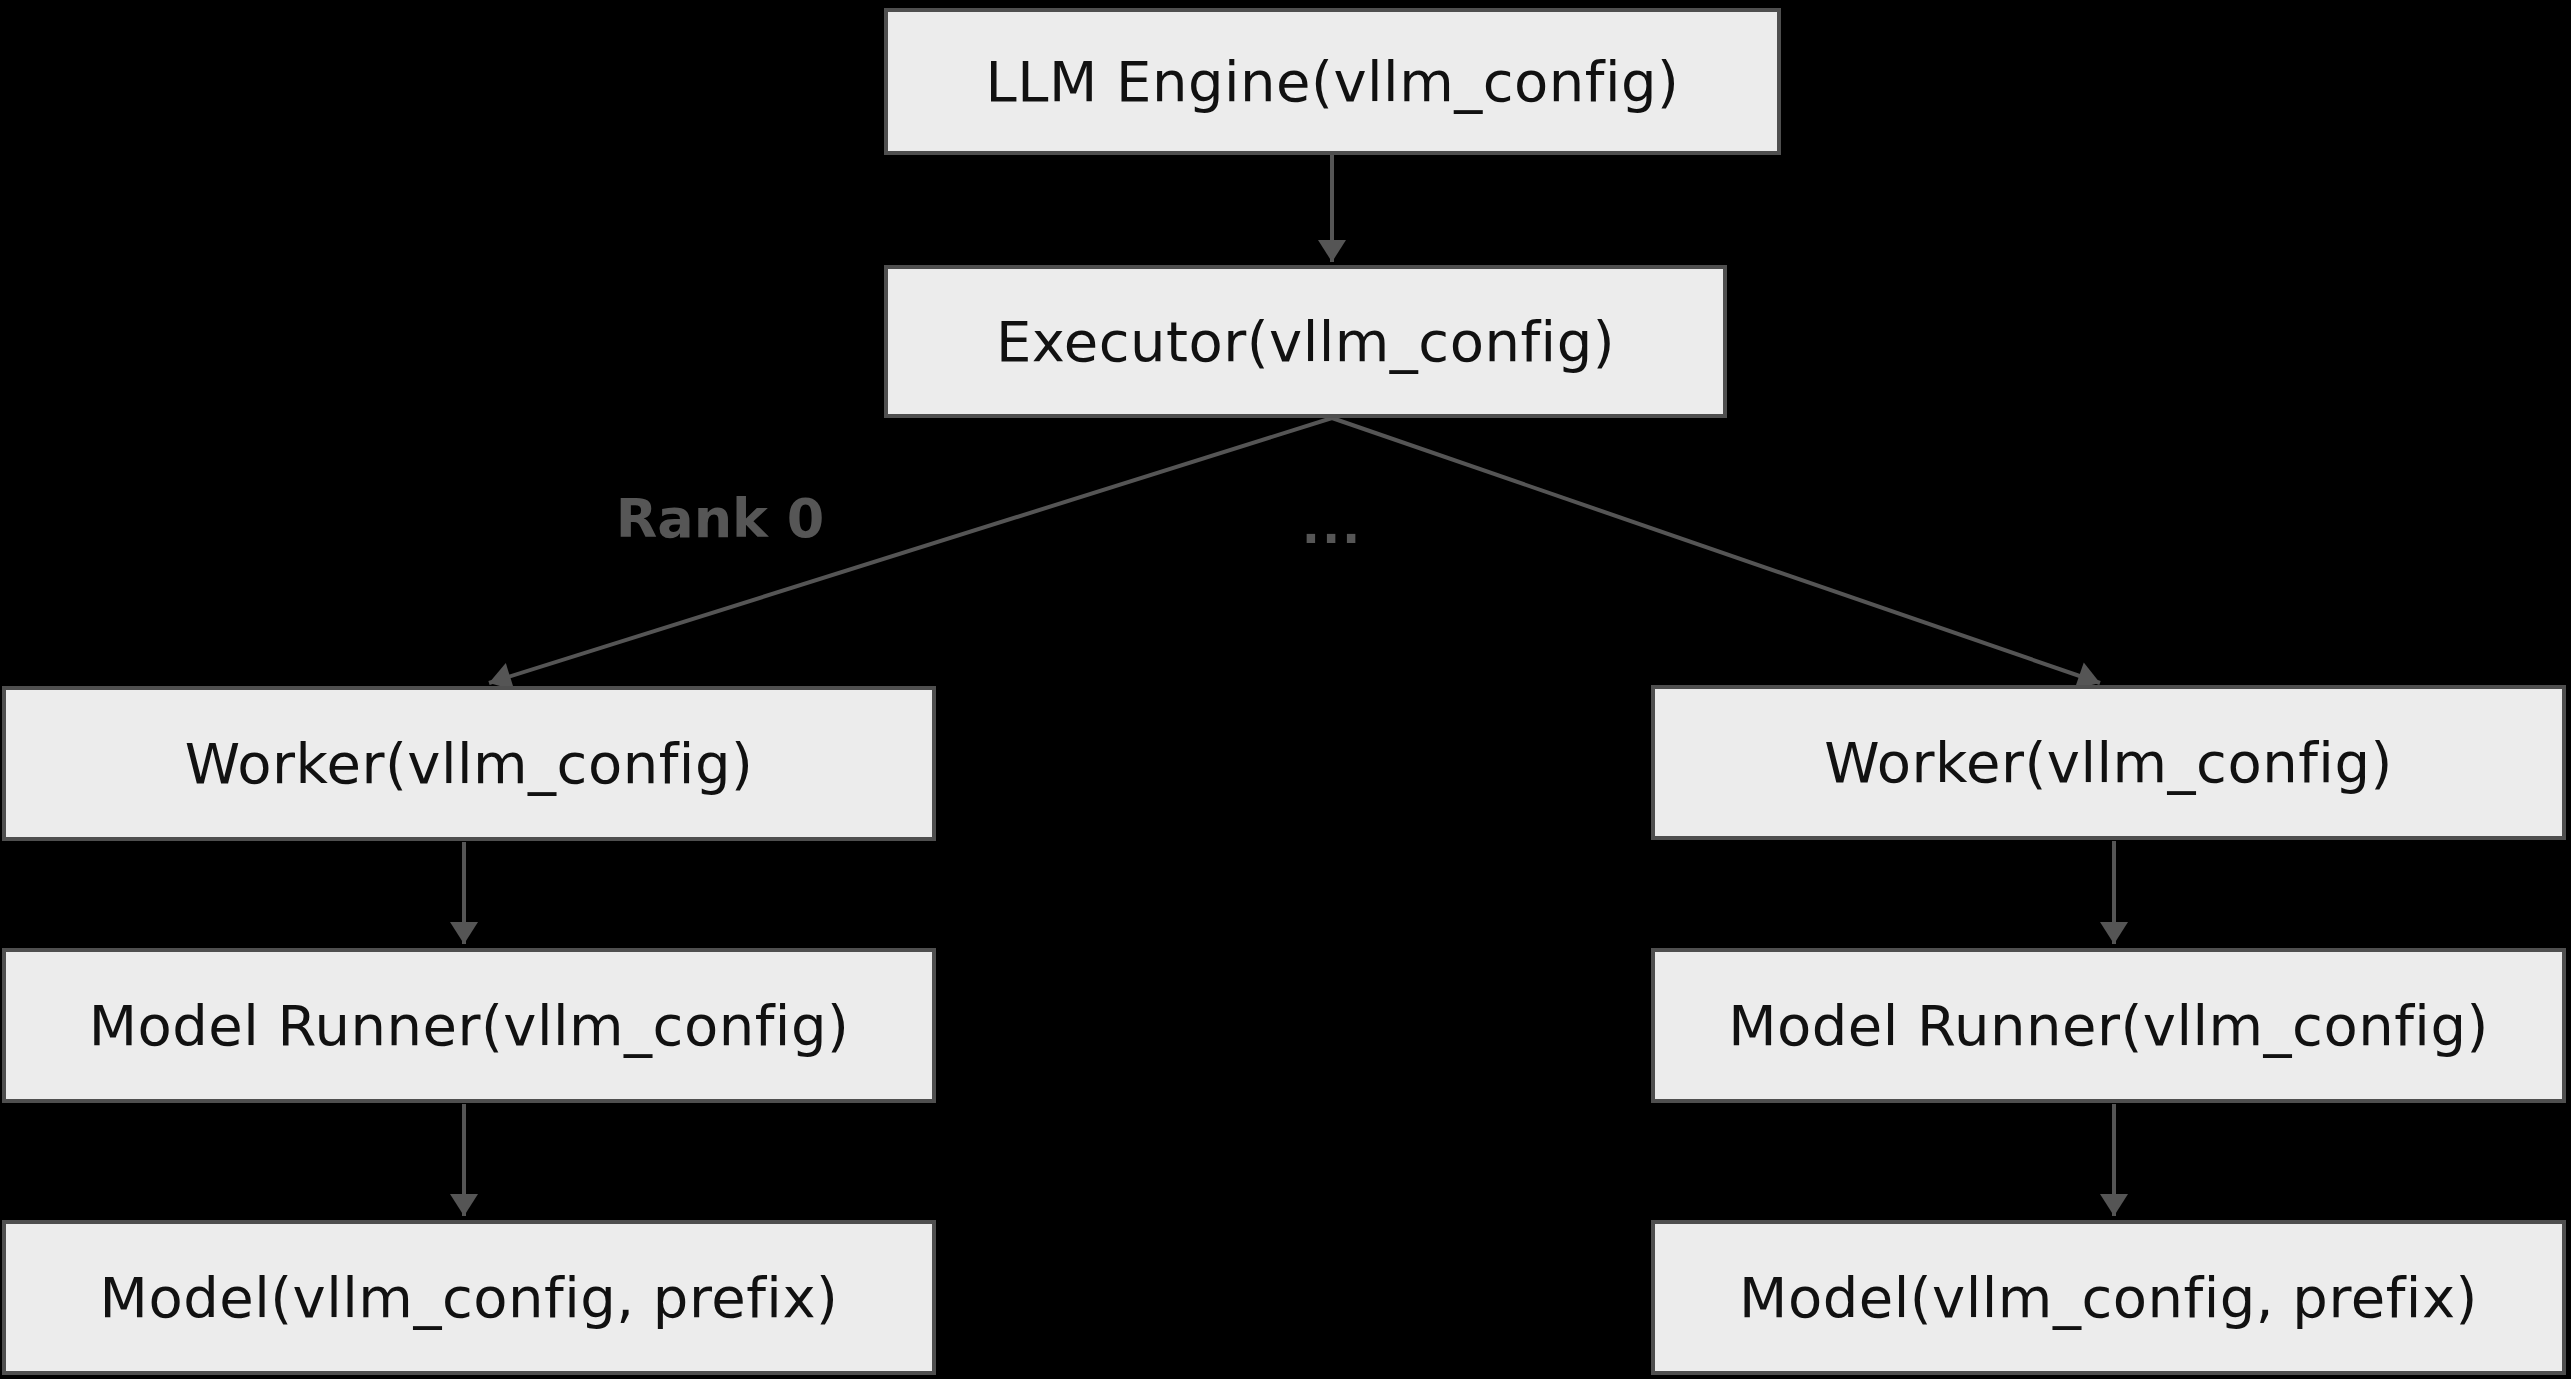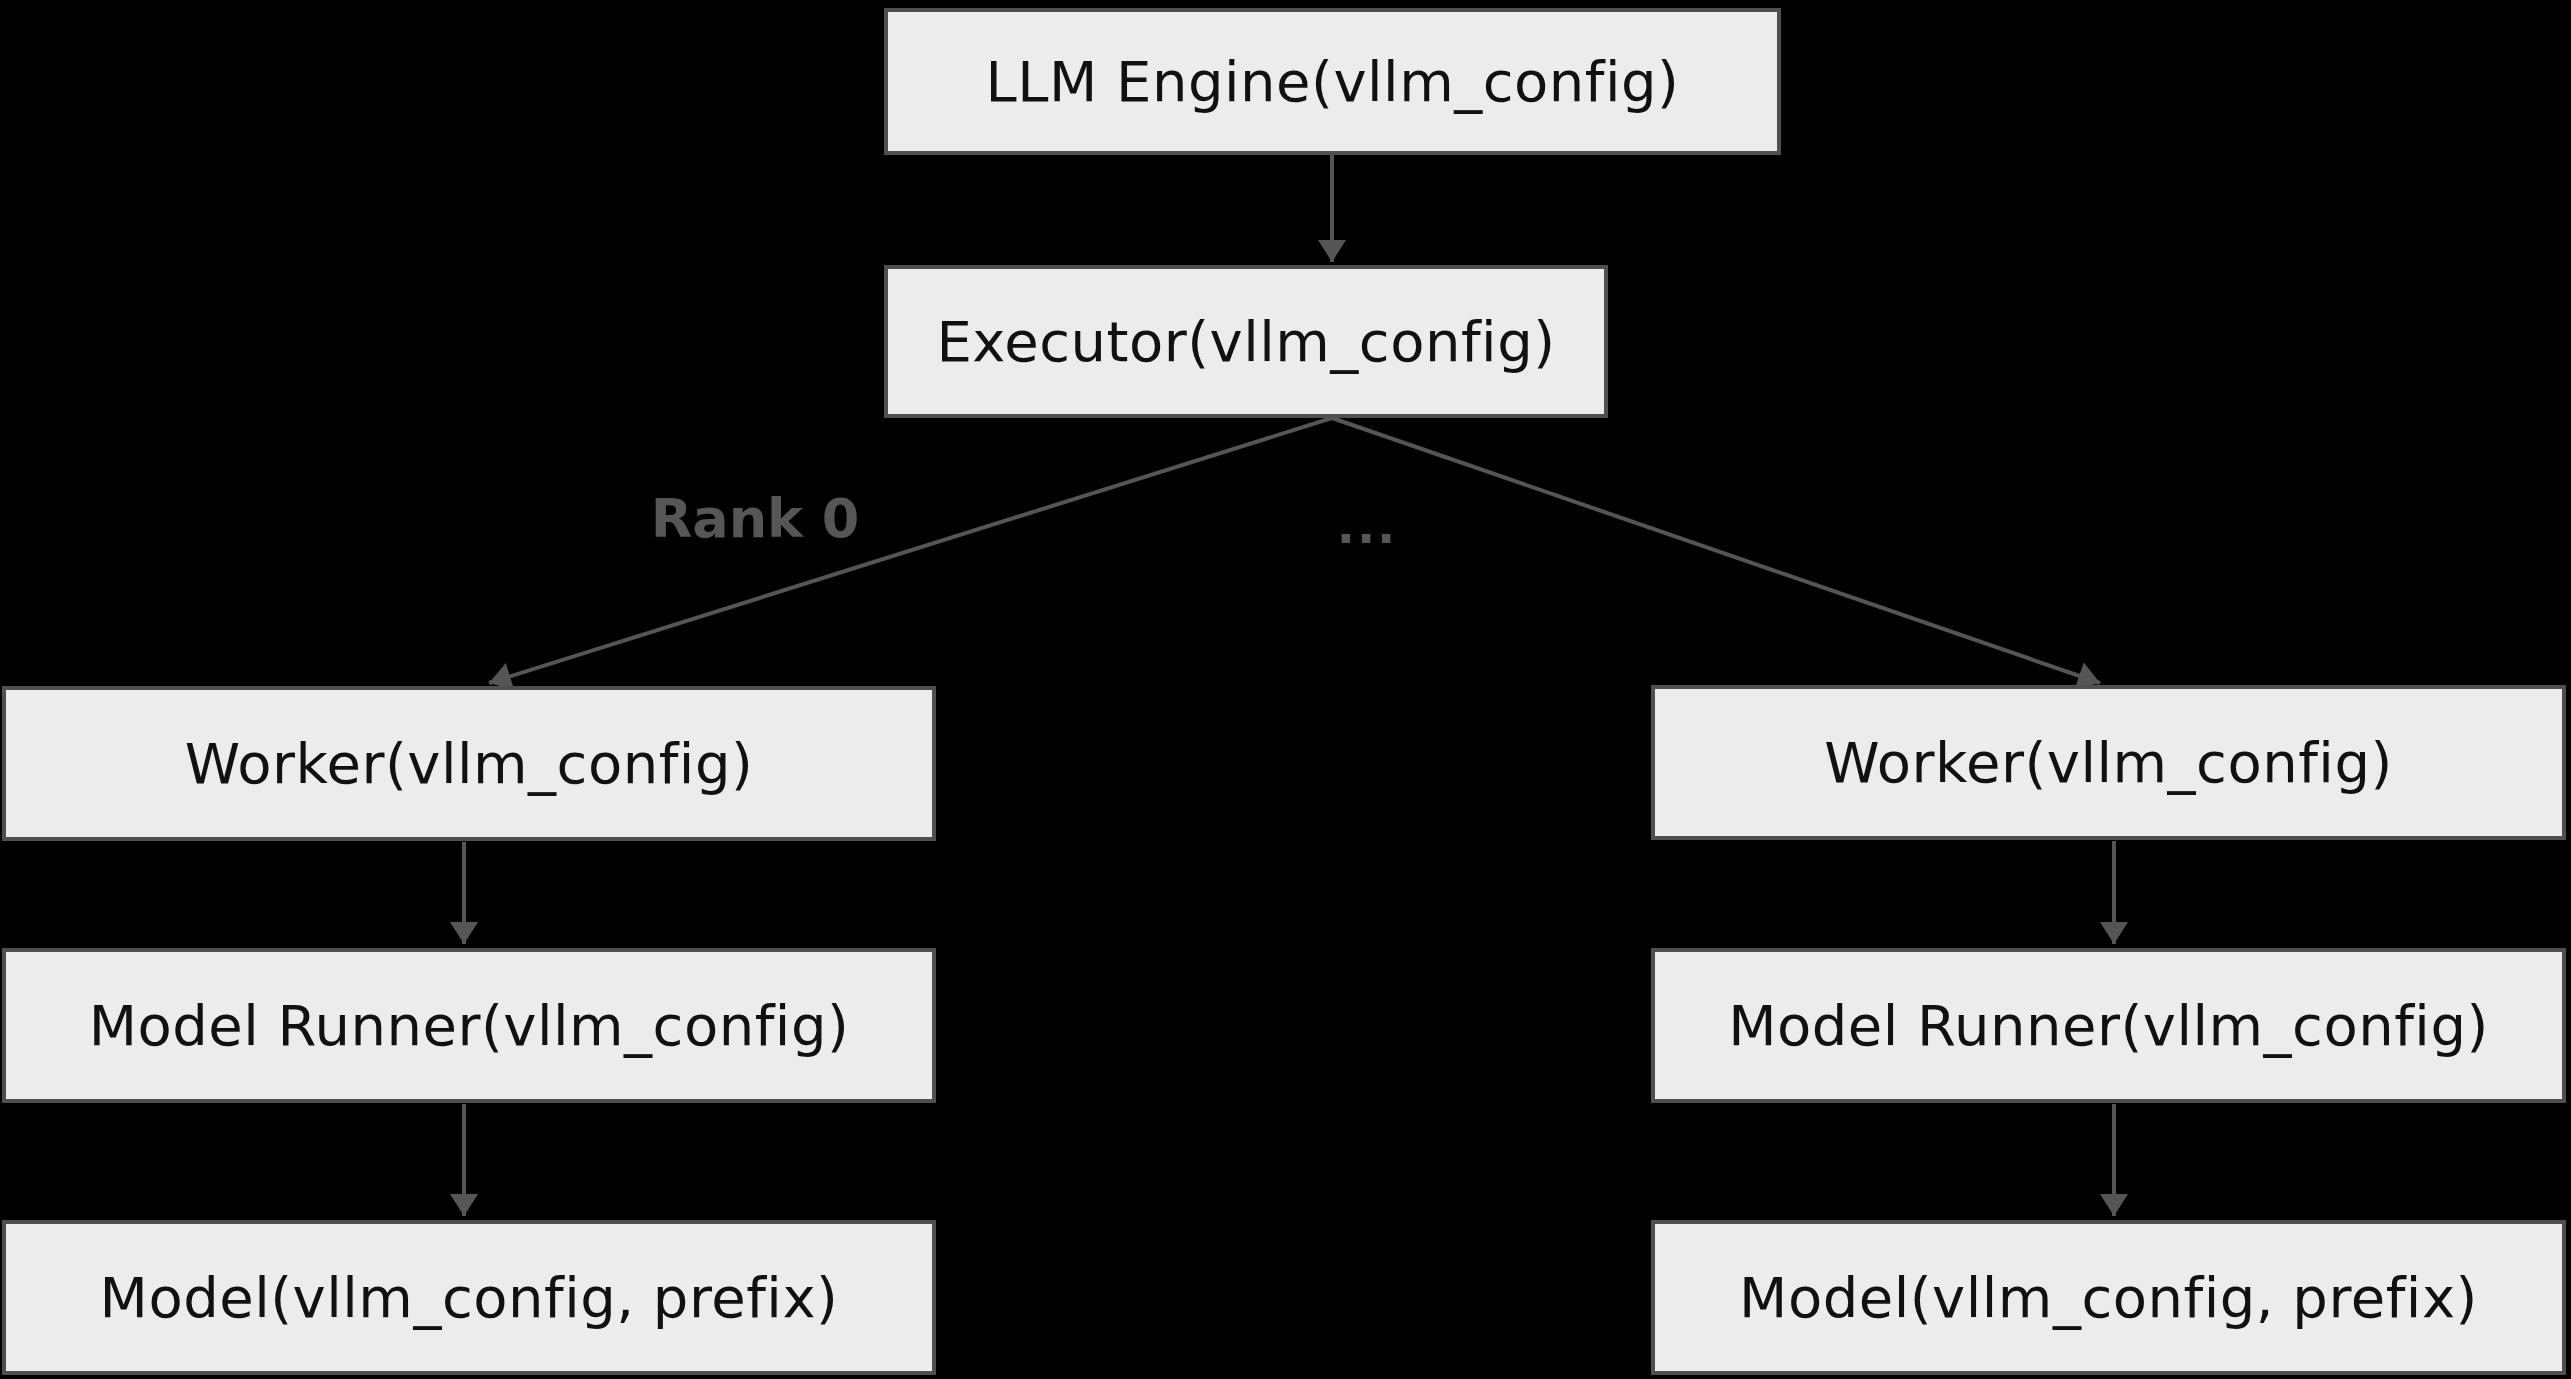--- a/index.html
+++ b/index.html
@@ -54,21 +54,20 @@
     letter-spacing: 0.5px;
     white-space: nowrap;
   }
   .edge-label {
     position: absolute;
     transform: translate(-50%, -50%);
     color: var(--edge-label);
     font-size: 54px;
     font-weight: 600;
     white-space: nowrap;
-    margin-left: 35px;
   }
   .edge-label.dots {
     font-size: 48px;
     font-weight: 700;
     letter-spacing: 2px;
   }
 </style>
 </head>
 <body>
 
@@ -86,21 +85,21 @@
     <path class="edge" d="M 464 842 L 464 944" marker-end="url(#arrowhead)"></path>
     <path class="edge" d="M 464 1104 L 464 1216" marker-end="url(#arrowhead)"></path>
     <path class="edge" d="M 2114 841 L 2114 944" marker-end="url(#arrowhead)"></path>
     <path class="edge" d="M 2114 1104 L 2114 1216" marker-end="url(#arrowhead)"></path>
   </svg>
 
   <div class="node" style="left:884px; top:8px; width:897px; height:147px;">
     <span class="node-label">LLM Engine(vllm_config)</span>
   </div>
 
-  <div class="node" style="left:884px; top:265px; width:724px; height:153px;">
+  <div class="node" style="left:884px; top:265px; width:843px; height:153px;">
     <span class="node-label">Executor(vllm_config)</span>
   </div>
 
   <div class="node" style="left:2px; top:686px; width:934px; height:155px;">
     <span class="node-label">Worker(vllm_config)</span>
   </div>
 
   <div class="node" style="left:2px; top:948px; width:934px; height:155px;">
     <span class="node-label">Model Runner(vllm_config)</span>
   </div>

